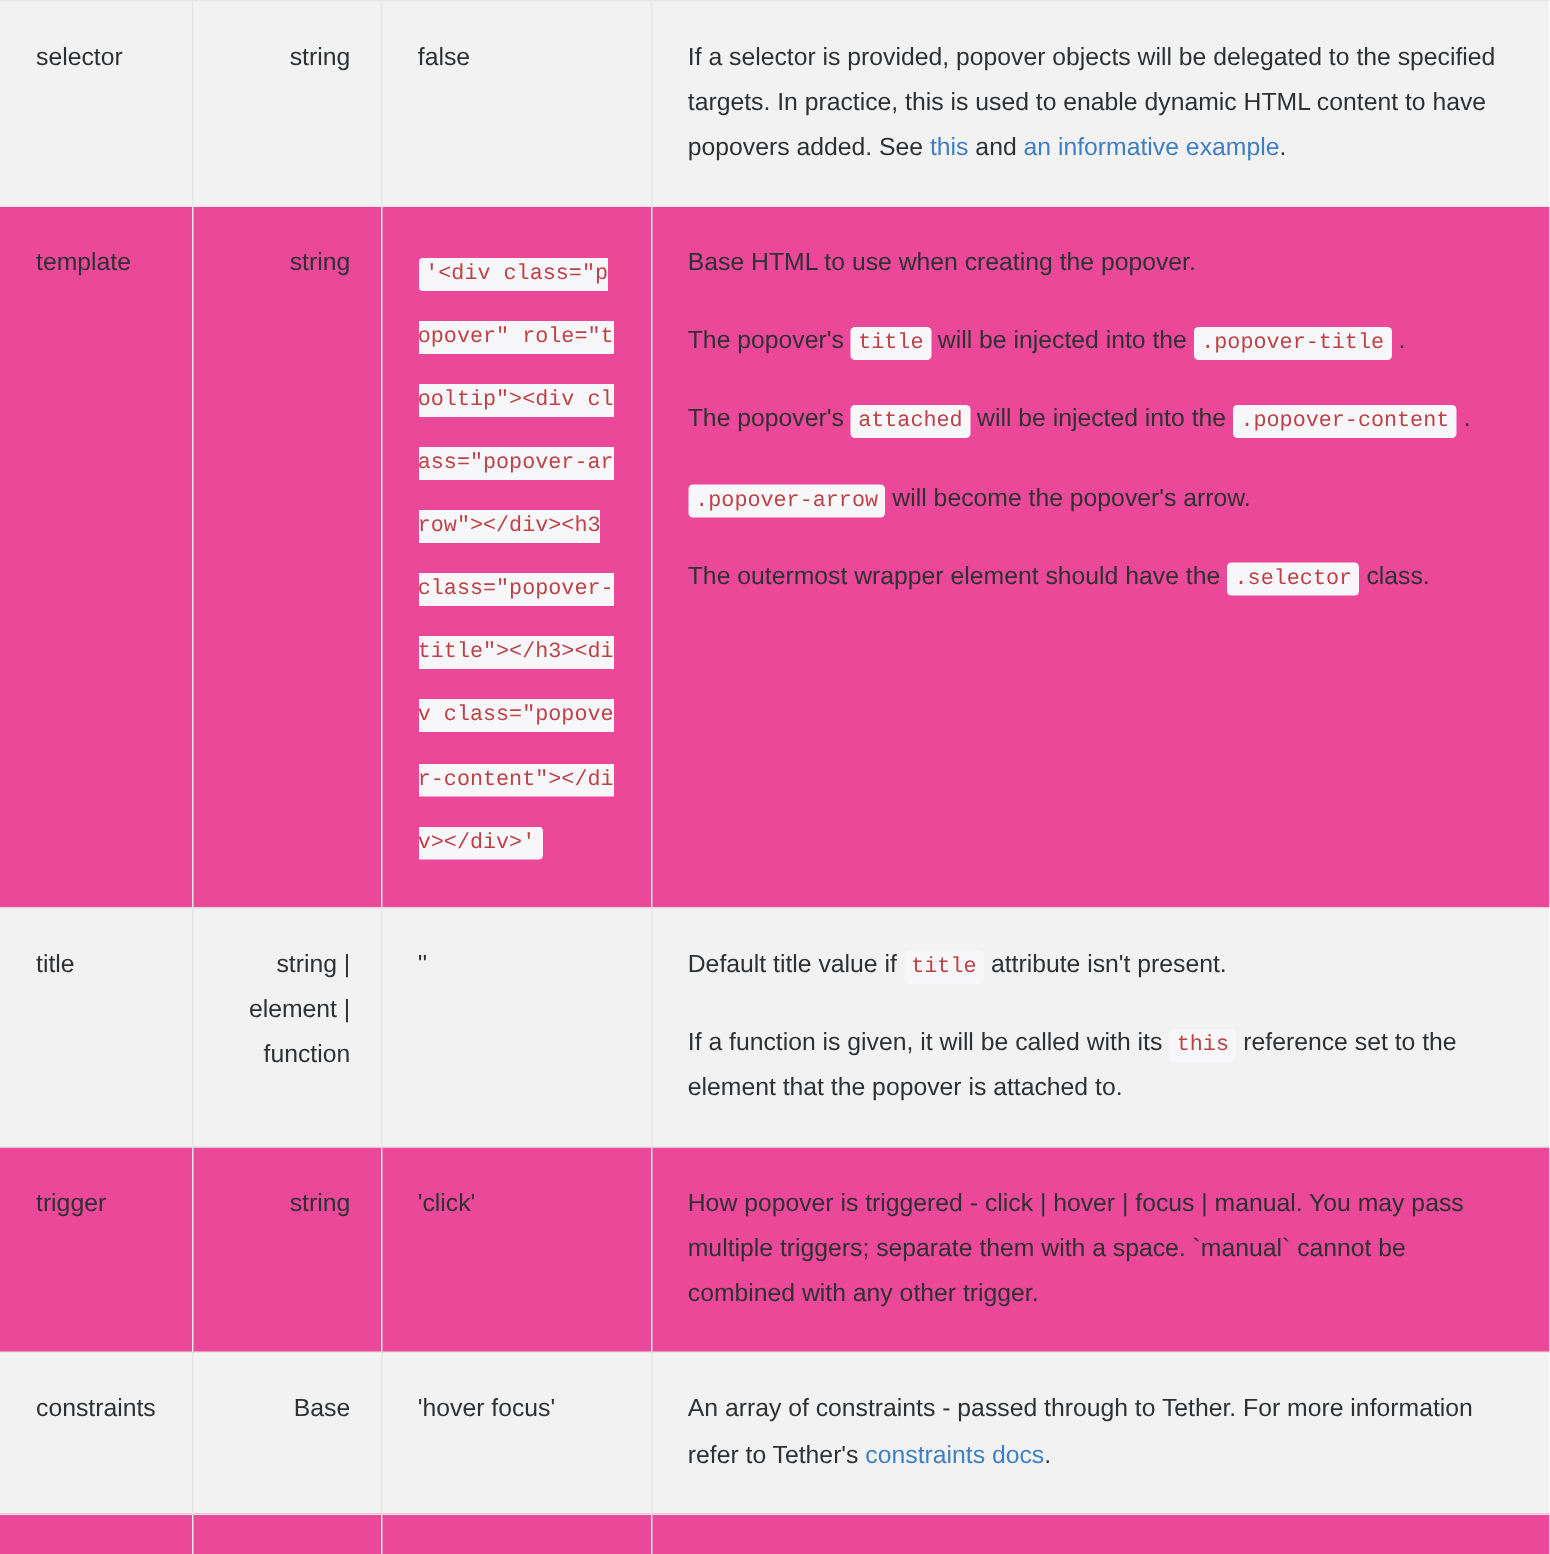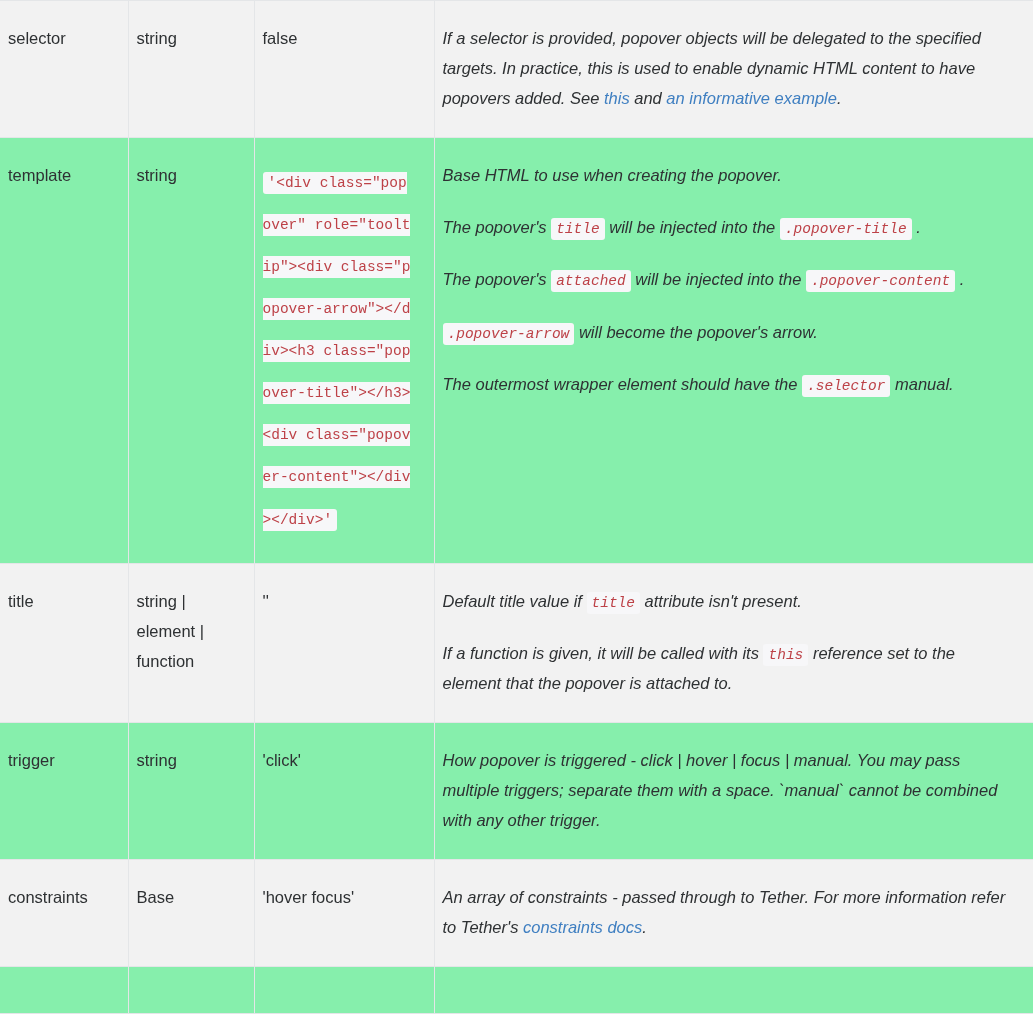--- a/index.html
+++ b/index.html
@@ -22,33 +22,33 @@
   }
   table.options-table col.c-name  { width: 128px; }
   table.options-table col.c-type  { width: 126px; }
   table.options-table col.c-def   { width: 180px; }
   table.options-table col.c-desc  { width: 599px; }
 
   table.options-table td {
     border-top: 1px solid #e4e6e8;
     border-right: 1px solid #e4e6e8;
     vertical-align: top;
-    padding: 22px 20px 24px 8px;
+    padding: 22px 20px 24px 24px;
     line-height: 1.82;
     word-wrap: break-word;
     overflow-wrap: break-word;
   }
-  table.options-table td:last-child { border-right: none; font-style: italic; }
+  table.options-table td:last-child { border-right: none; }
   table.options-table tr:last-child td { border-bottom: 1px solid #e4e6e8; }
 
   tr.row-odd  td { background: #f2f2f2; }
-  tr.row-even td { background: #86efac; }
+  tr.row-even td { background: #ec4899; }
 
   td.cell-name  { padding-left: 20px; }
-  td.cell-type  { padding-left: 18px; }
+  td.cell-type  { padding-left: 18px; text-align: right; }
   td.cell-def   { padding-left: 16px; margin-top: 20px; }
   td.cell-desc  { padding-left: 14px; padding-right: 28px; }
 
   .desc-p { margin: 0 0 22px 0; }
   .desc-p:last-child { margin-bottom: 0; }
 
   code.inline {
     font-family: "Liberation Mono", "DejaVu Sans Mono", monospace;
     font-size: 14.5px;
     color: #bd4147;
@@ -116,21 +116,21 @@
       </td>
       <td class="cell-desc">
         <p class="desc-p"><span>Base HTML to use when creating the popover.</span></p>
 
         <p class="desc-p"><span>The popover's </span><code class="inline">title</code><span> will be injected into the </span><code class="inline">.popover-title</code><span> .</span></p>
 
         <p class="desc-p"><span>The popover's </span><code class="inline">attached</code><span> will be injected into the </span><code class="inline">.popover-content</code><span> .</span></p>
 
         <p class="desc-p"><code class="inline">.popover-arrow</code><span> will become the popover's arrow.</span></p>
 
-        <p class="desc-p"><span>The outermost wrapper element should have the </span><code class="inline">.selector</code><span> manual.</span></p>
+        <p class="desc-p"><span>The outermost wrapper element should have the </span><code class="inline">.selector</code><span> class.</span></p>
       </td>
     </tr>
 
     <tr class="row-odd">
       <td class="cell-name">
         <span>title</span>
       </td>
       <td class="cell-type">
         <span>string | element | function</span>
       </td>

